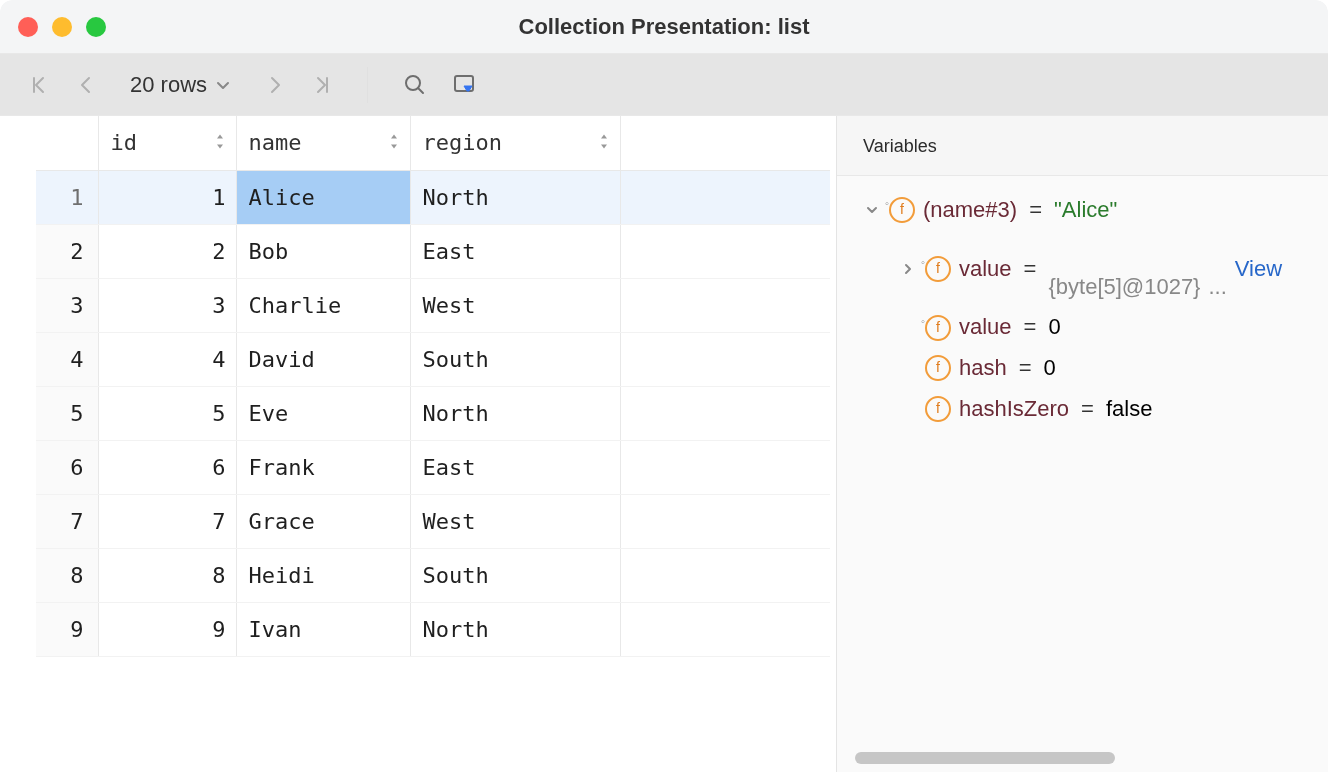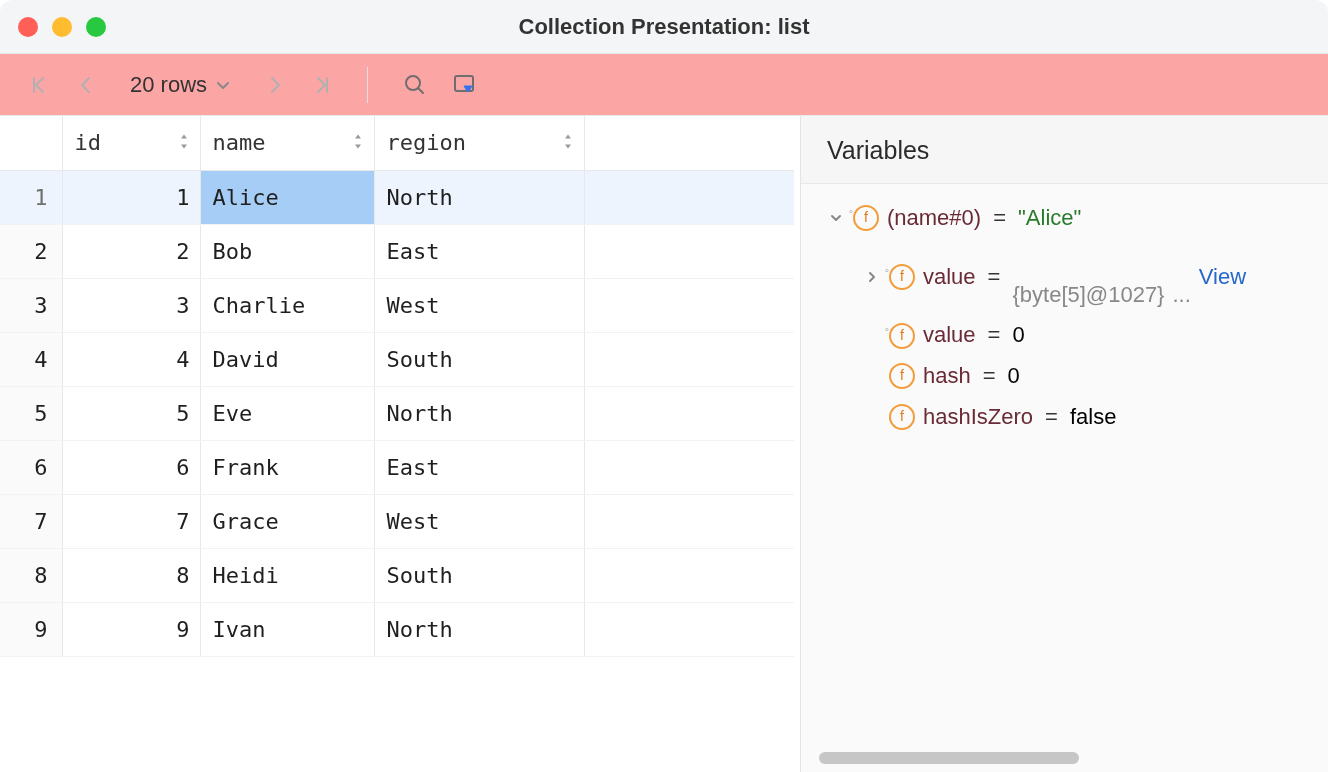--- a/index.html
+++ b/index.html
@@ -42,21 +42,21 @@
       font-weight: 600;
       color: #333;
     }
     .toolbar {
       height: 62px;
       display: flex;
       align-items: center;
       padding: 0 24px;
       gap: 16px;
       border-bottom: 1px solid #e8e8e8;
-      background: #fca5a5;
+      background: #e5e5e5;
     }
     .nav-btn {
       width: 30px;
       height: 30px;
       display: flex;
       align-items: center;
       justify-content: center;
       color: #b0b0b0;
       cursor: pointer;
     }
@@ -86,20 +86,21 @@
       cursor: pointer;
     }
     .main-area {
       display: flex;
       height: calc(100% - 116px);
     }
     .table-area {
       flex: 0 0 794px;
       overflow: hidden;
       position: relative;
+      margin-left: 36px;
     }
     .tbl {
       width: 100%;
       border-collapse: collapse;
       table-layout: fixed;
     }
     .tbl th, .tbl td {
       border-right: 1px solid #e8e8e8;
       border-bottom: 1px solid #f2f2f2;
       height: 54px;
@@ -163,21 +164,21 @@
     .panel {
       flex: 1;
       background: #fafafa;
       display: flex;
       flex-direction: column;
       position: relative;
       border-left: 1px solid #e4e4e4;
     }
     .panel-head {
       padding: 20px 26px 18px 26px;
-      font-size: 25px;
+      font-size: 18px;
       color: #2b2b2b;
       border-bottom: 1px solid #e8e8e8;
       background: #f6f6f6;
     }
     .tree {
       padding: 14px 8px 8px 26px;
       font-size: 22px;
       line-height: 1.85;
       overflow: hidden;
     }
@@ -402,21 +403,21 @@
     <div class="panel-head">Variables</div>
     <div class="tree">
 
       <div class="node">
         <span class="caret">
           <svg width="14" height="14" viewBox="0 0 14 14">
               <path d="M3 5l4 4 4-4" stroke="#888" stroke-width="2" fill="none" stroke-linecap="round" stroke-linejoin="round"></path>
             </svg>
         </span>
         <span class="field-icon"><span class="lock">◦</span>f</span>
-        <span class="var-name">(name#0)</span>
+        <span class="var-name">(name#3)</span>
         <span class="eq">=</span>
         <span class="str-val">"Alice"</span>
       </div>
 
       <div class="node indent1">
         <span class="caret">
           <svg width="14" height="14" viewBox="0 0 14 14">
               <path d="M5 3l4 4-4 4" stroke="#888" stroke-width="2" fill="none" stroke-linecap="round" stroke-linejoin="round"></path>
             </svg>
         </span>

